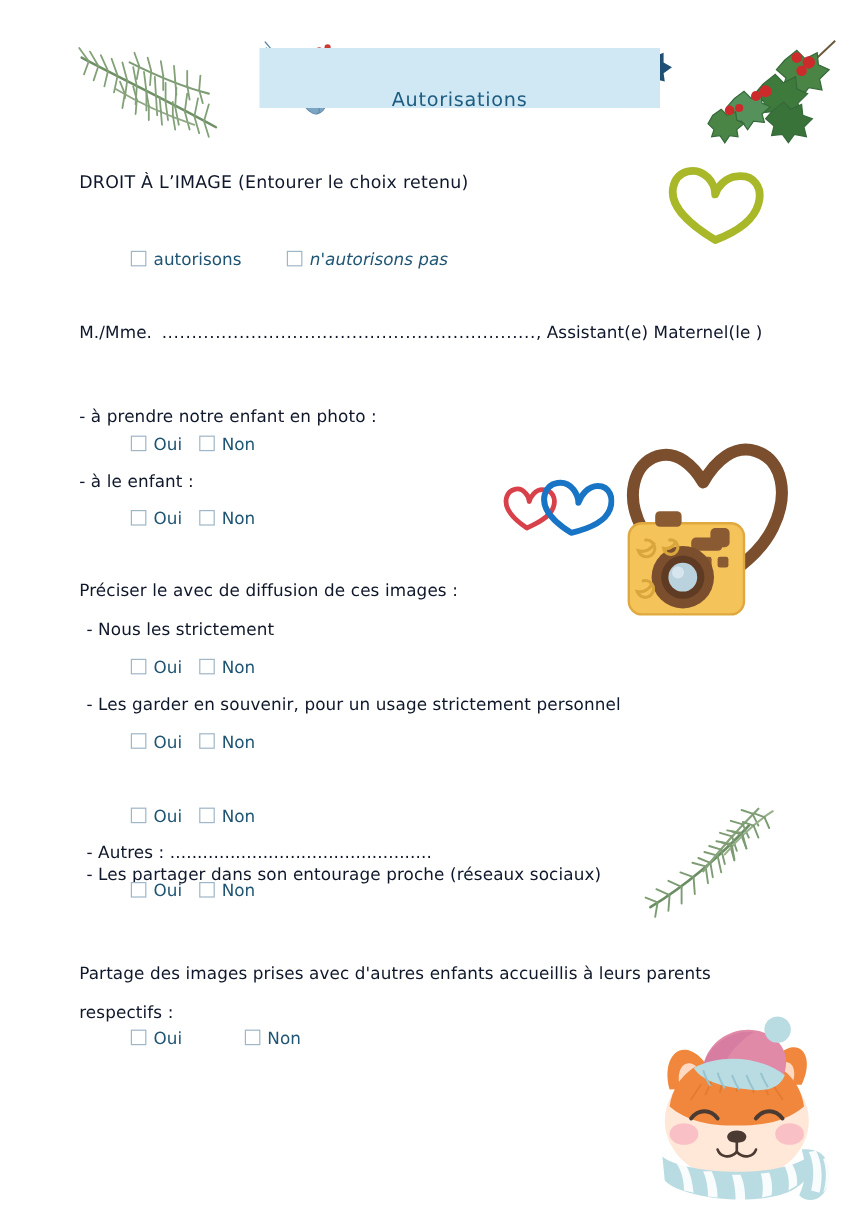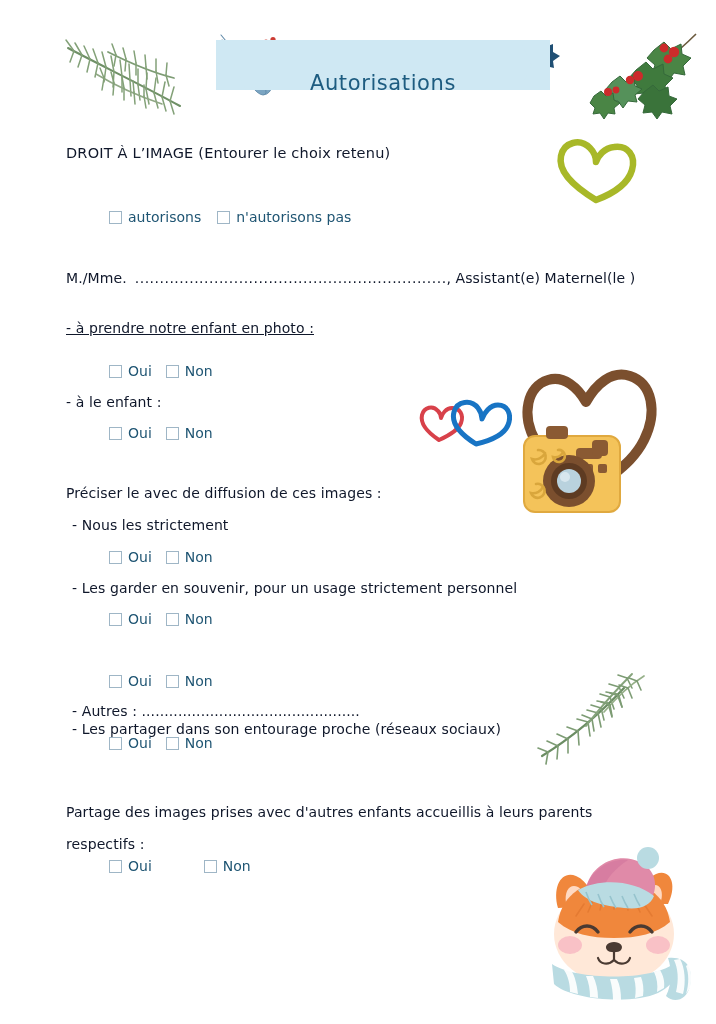--- a/index.html
+++ b/index.html
@@ -50,21 +50,21 @@
     background: #cfe8f3;
     clip-path: polygon(0 0, 100% 0, 100% 100%, 0 100%, 38% 50%);
   }
   .banner-title {
     position: absolute;
     inset: 0;
     display: flex;
     align-items: center;
     justify-content: center;
     font-family: "DejaVu Sans", sans-serif;
-    font-size: 21px;
+    font-size: 16px;
     letter-spacing: 0.6px;
     color: #1d5c80;
     white-space: nowrap;
     margin-top: 35px;
   }
 
   
   .deco {
     position: absolute;
     pointer-events: none;
@@ -106,23 +106,23 @@
   }
   .cbox {
     display: inline-block;
     width: 11px;
     height: 11px;
     border: 1.3px solid #9fb6c6;
     background: #ffffff;
     margin-right: 6px;
     flex: none;
   }
-  .cb-item { display: inline-flex; align-items: center; }
+  .cb-item { display: inline-flex; align-items: flex-start; }
   .gap-sm  { margin-left: 14px; }
-  .gap-md  { margin-left: 16px; }
+  .gap-md  { margin-left: 38px; font-style: italic; }
   .gap-lg  { margin-left: 52px; }
 
   .dots { letter-spacing: 0.5px; }
 </style>
 </head>
 <body>
 
 <div class="page">
 
   <svg class="deco" id="pine-top-left" viewBox="0 0 132 102">
@@ -407,21 +407,21 @@
       <span class="cb-item gap-md">
         <span class="cbox"></span>
         <span>n'autorisons pas</span>
       </span>
     </div>
 
     <div class="line body-line" style="left:66px; top:270px;">
       <span>M./Mme.</span><span class="dots" style="margin-left:8px;">...............................................................,</span><span style="margin-left:4px;margin-top:15px;">Assistant(e) Maternel(le )</span>
     </div>
 
-    <div class="line body-line" style="left:66px; top:320px;text-decoration:underline;">- à prendre notre enfant en photo :</div>
+    <div class="line body-line" style="left:66px; top:340px;">- à prendre notre enfant en photo :</div>
     <div class="cbrow" style="left:109px; top:363px;">
       <span class="cb-item">
         <span class="cbox"></span>
         <span>Oui</span>
       </span>
       <span class="cb-item gap-sm">
         <span class="cbox"></span>
         <span>Non</span>
       </span>
     </div>

